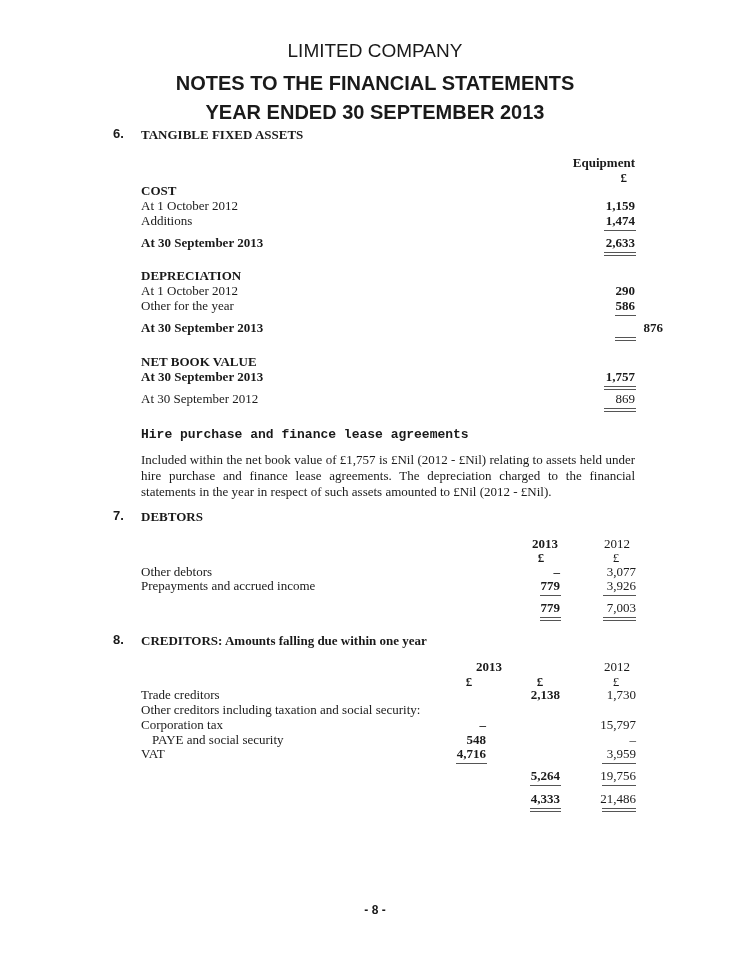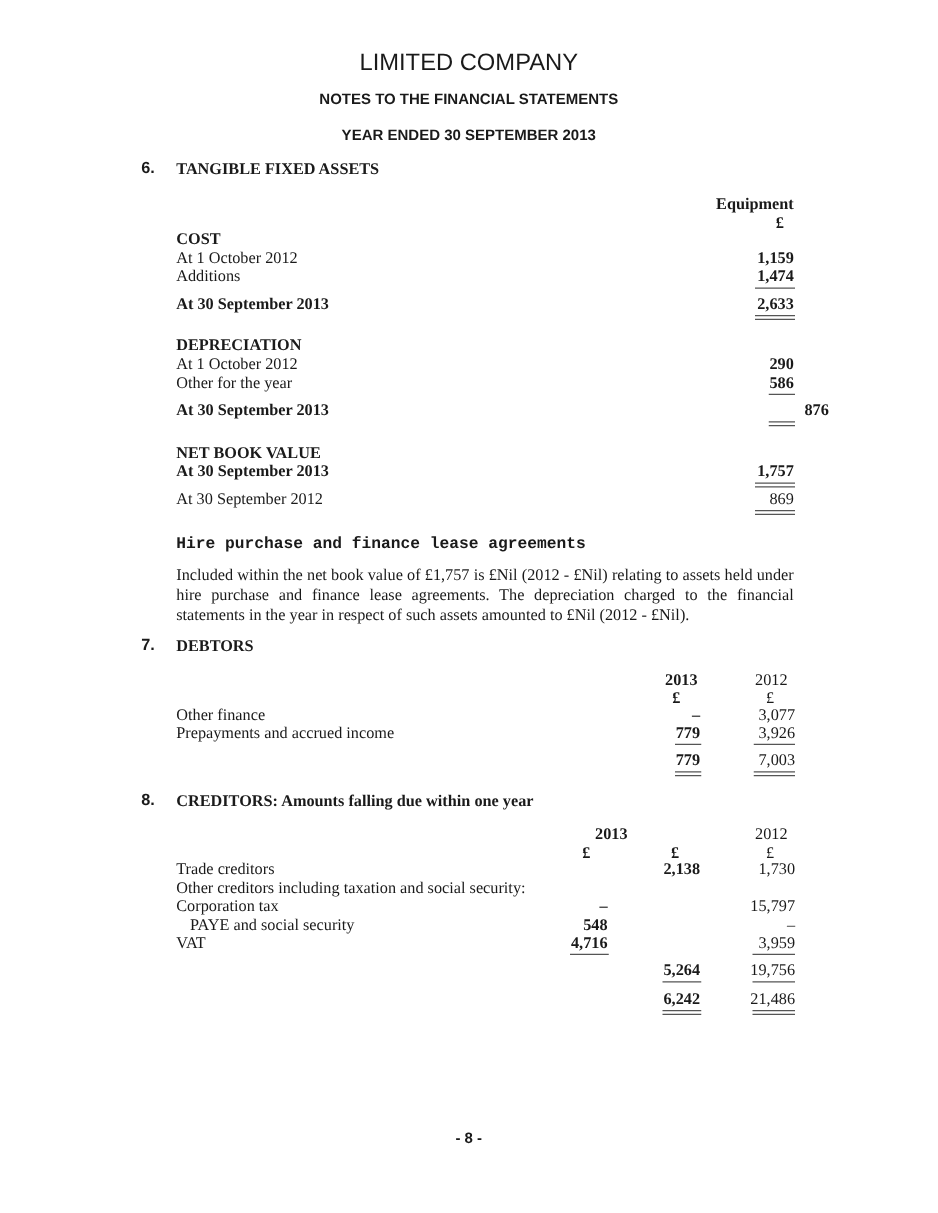--- a/index.html
+++ b/index.html
@@ -7,21 +7,21 @@
   .serif { font-family: "Liberation Serif", "DejaVu Serif", serif; }
   .sans { font-family: "Liberation Sans", "DejaVu Sans", sans-serif; }
   .abs { position: absolute; white-space: nowrap; }
   .b { font-weight: bold; }
   .r { text-align: right; }
   .c { text-align: center; }
   .t13 { font-size: 13px; line-height: 15px; }
   .rule { position: absolute; height: 0; border-top: 1px solid #555; }
   .rule2 { position: absolute; height: 2px; border-top: 1px solid #555; border-bottom: 1px solid #555; }
   .head1 { font-size: 19px; }
-  .head2 { font-size: 12px; }
+  .head2 { font-size: 20px; }
   .para { position: absolute; left: 141px; width: 494px; font-size: 13px; line-height: 16px; text-align: justify; }
 </style>
 </head>
 <body>
 
 <div class="abs sans head1 c" style="left:0;width:750px;top:40px;">LIMITED COMPANY</div>
 <div class="abs sans head2 b c" style="left:0;width:750px;top:72px;">NOTES TO THE FINANCIAL STATEMENTS</div>
 <div class="abs sans head2 b c" style="left:0;width:750px;top:101px;">YEAR ENDED 30 SEPTEMBER 2013</div>
 
 <div>
@@ -65,21 +65,21 @@
 
 <div>
   <div class="abs sans b" style="left:113px;top:508px;font-size:13px;">7.</div>
   <div class="abs serif b t13" style="left:141px;top:509px;">DEBTORS</div>
 
   <div class="abs serif b t13 c" style="left:526px;width:38px;top:536px;">2013</div>
   <div class="abs serif t13 c" style="left:598px;width:38px;top:536px;">2012</div>
   <div class="abs serif b t13 c" style="left:526px;width:30px;top:550px;">£</div>
   <div class="abs serif t13 c" style="left:601px;width:30px;top:550px;">£</div>
 
-  <div class="abs serif t13" style="left:141px;top:564px;">Other finance</div>
+  <div class="abs serif t13" style="left:141px;top:564px;">Other debtors</div>
   <div class="abs serif b t13 r" style="left:500px;width:60px;top:564px;">–</div>
   <div class="abs serif t13 r" style="left:570px;width:66px;top:564px;">3,077</div>
 
   <div class="abs serif t13" style="left:141px;top:578px;">Prepayments and accrued income</div>
   <div class="abs serif b t13 r" style="left:500px;width:60px;top:578px;">779</div>
   <div class="abs serif t13 r" style="left:570px;width:66px;top:578px;">3,926</div>
 
   <div class="rule" style="left:540px;width:21px;top:595px;"></div>
   <div class="rule" style="left:603px;width:33px;top:595px;"></div>
 
@@ -120,20 +120,20 @@
 
   <div class="rule" style="left:456px;width:31px;top:763px;"></div>
   <div class="rule" style="left:602px;width:34px;top:763px;"></div>
 
   <div class="abs serif b t13 r" style="left:500px;width:60px;top:768px;">5,264</div>
   <div class="abs serif t13 r" style="left:570px;width:66px;top:768px;">19,756</div>
 
   <div class="rule" style="left:530px;width:31px;top:785px;"></div>
   <div class="rule" style="left:602px;width:34px;top:785px;"></div>
 
-  <div class="abs serif b t13 r" style="left:500px;width:60px;top:791px;">6,242</div>
+  <div class="abs serif b t13 r" style="left:500px;width:60px;top:791px;">4,333</div>
   <div class="abs serif t13 r" style="left:570px;width:66px;top:791px;">21,486</div>
 
   <div class="rule2" style="left:530px;width:31px;top:808px;"></div>
   <div class="rule2" style="left:602px;width:34px;top:808px;"></div>
 </div>
 
 <div class="abs sans b c" style="left:0;width:750px;top:903px;font-size:12px;">- 8 -</div>
 
 </body></html>

